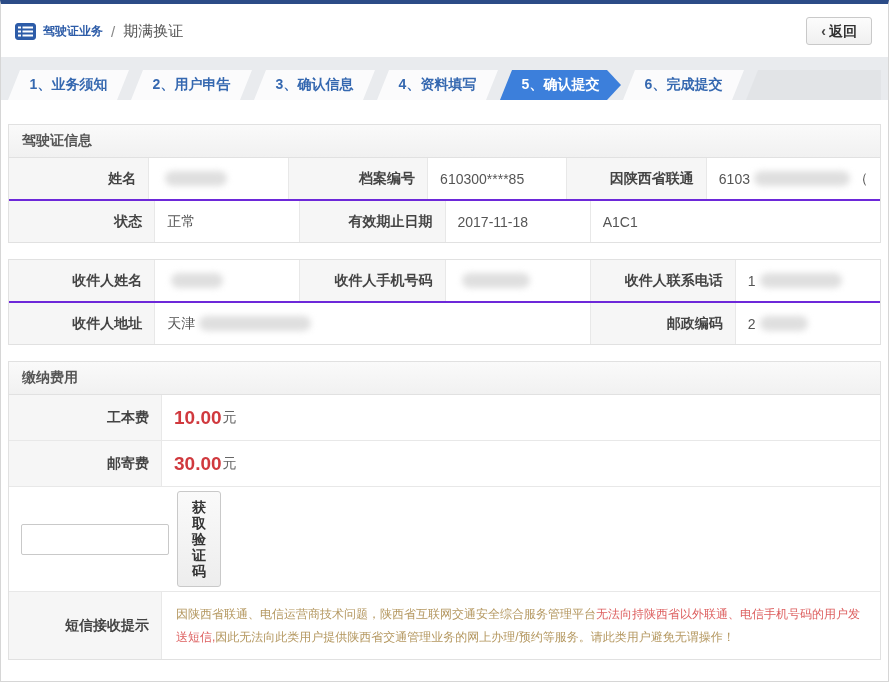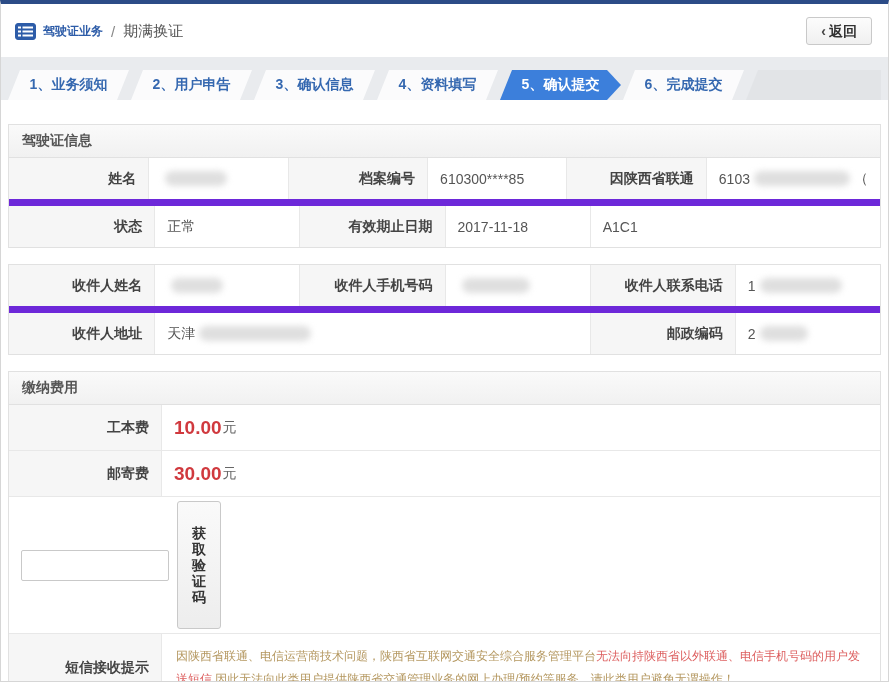--- a/index.html
+++ b/index.html
@@ -42,38 +42,38 @@
   .wizard .filler { flex:1; background:#e2e4e7; clip-path:polygon(12px 0,100% 0,100% 100%,0 100%); }
 
   
   .panel { margin:24px 7px 0 7px; border:1px solid #e1e1e1; }
   .panel + .panel { margin-top:16px; }
   .panel-title {
     background:linear-gradient(#fafafa,#f1f1f1); border-bottom:1px solid #e1e1e1;
     padding:7px 13px; font-size:14px; font-weight:bold; color:#555;
   }
   .irow { display:grid; grid-template-columns:repeat(6,1fr); }
-  .irow + .irow { border-top:7px solid #6d28d9; }
+  .irow + .irow { border-top:2px solid #6d28d9; }
   .cell { min-height:41px; display:flex; align-items:center; font-size:14px; }
   .cell + .cell { border-left:1px solid #e8e8e8; }
   .cell.lab { background:#f6f6f6; justify-content:flex-end; padding:4px 12px; color:#444; font-weight:bold; text-align:right; }
   .cell.val { background:#fff; padding:4px 12px; color:#555; }
   .blob { display:inline-block; height:15px; background:#dfdfdf; border-radius:8px; filter:blur(3px); margin:0 4px; vertical-align:middle; }
 
   
   .frow { display:grid; grid-template-columns:152px 1fr; }
   .frow + .frow { border-top:1px solid #e8e8e8; }
   .frow .cell { min-height:45px; }
   .amt { color:#d0393e; font-size:19px; font-weight:bold; }
   .unit { color:#666; font-size:14px; margin-left:1px; }
   .code-input { width:148px; height:31px; border:1px solid #c9c9c9; border-radius:2px; padding:0 8px; font-size:14px; font-family:inherit; }
   .code-btn {
     font-family:inherit; font-size:14px; font-weight:bold; color:#333; cursor:pointer;
     background:linear-gradient(#fafafa,#ededed); border:1px solid #c9c9c9; border-radius:3px;
-    padding:23px 14px; margin-left:8px; line-height:1.15;
+    padding:7px 14px; margin-left:8px; line-height:1.15;
   }
   .cell.note { display:block; padding:11px 14px; line-height:1.85; font-size:12px; }
   .note .brown { color:#b4975f; }
   .note .red { color:#dd5f5f; }
 
   
   .footer { text-align:right; padding:26px 24px 0 0; }
 </style>
 </head>
 <body>

